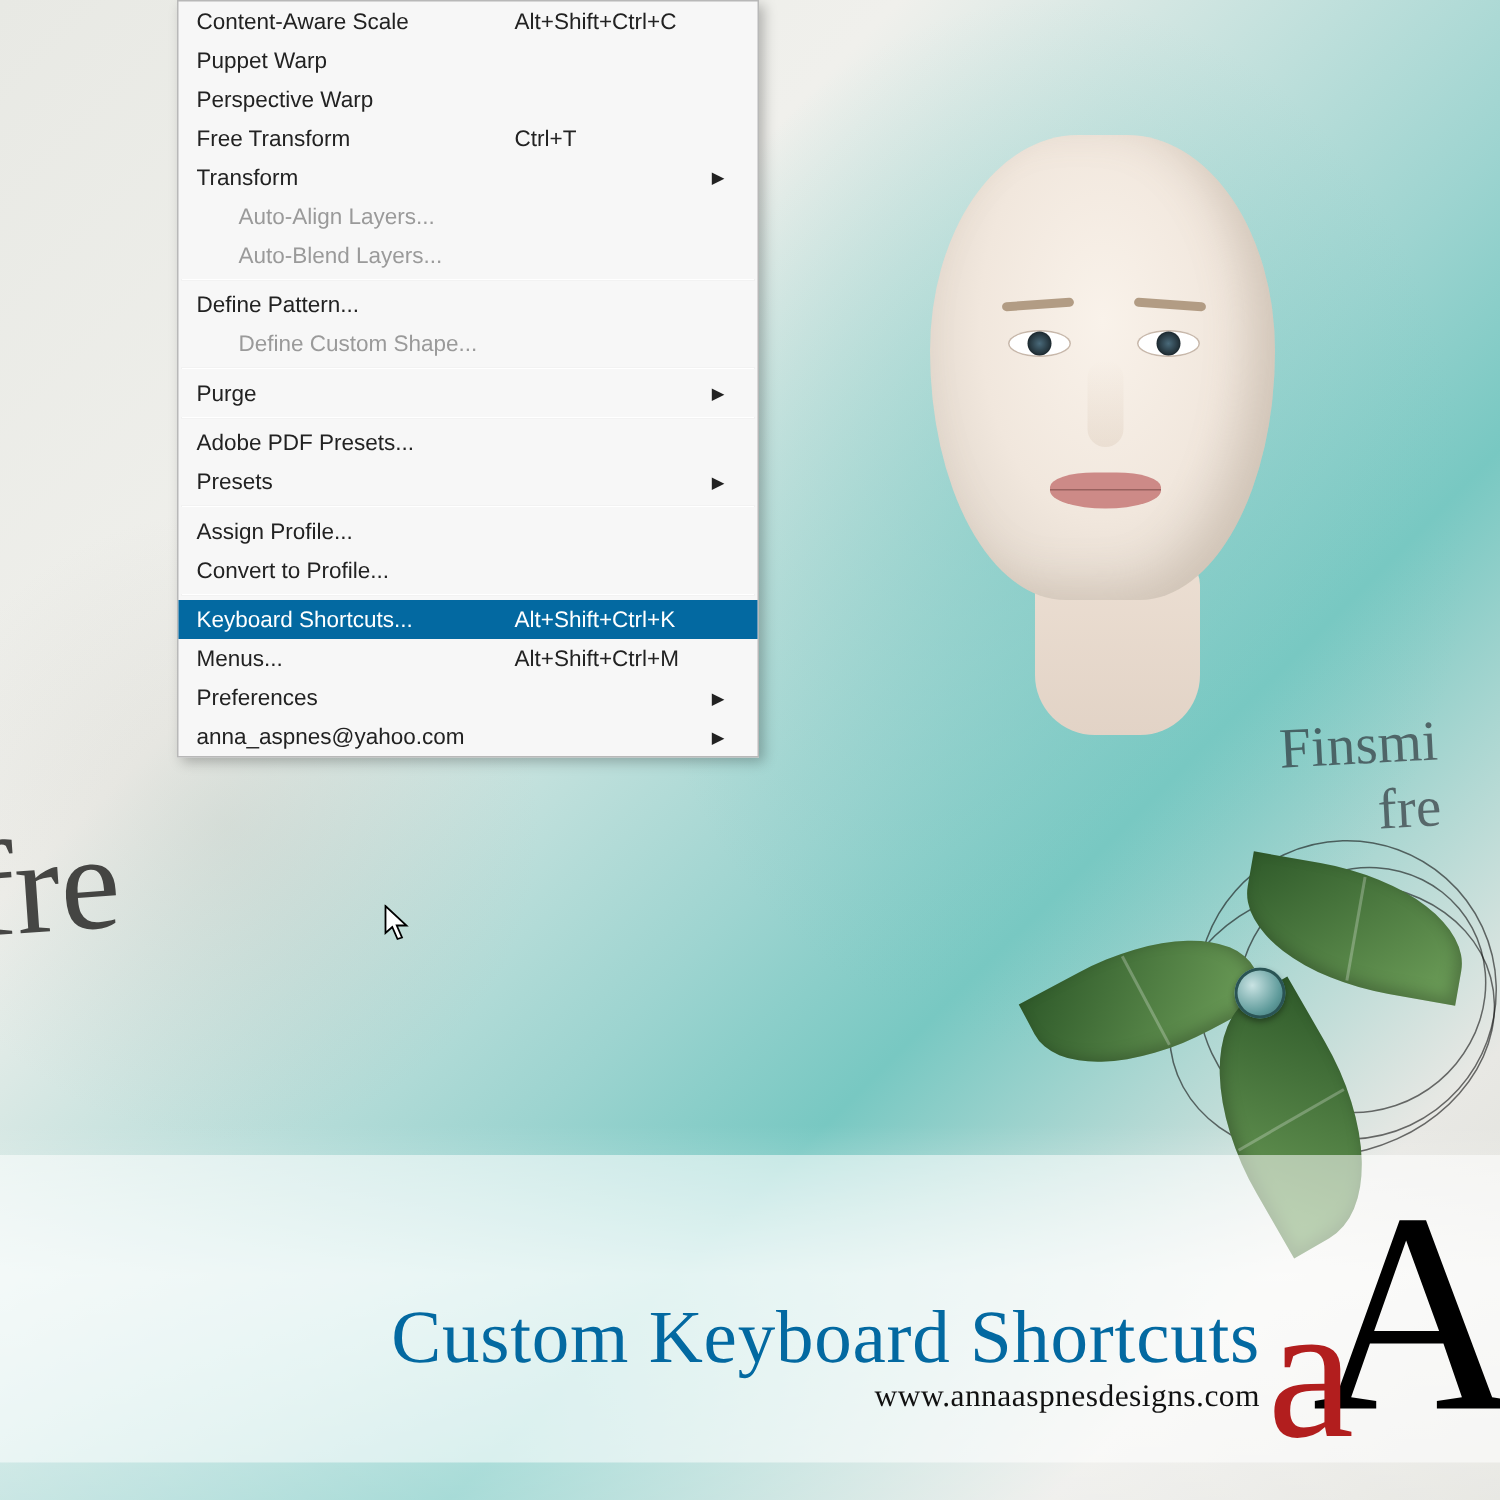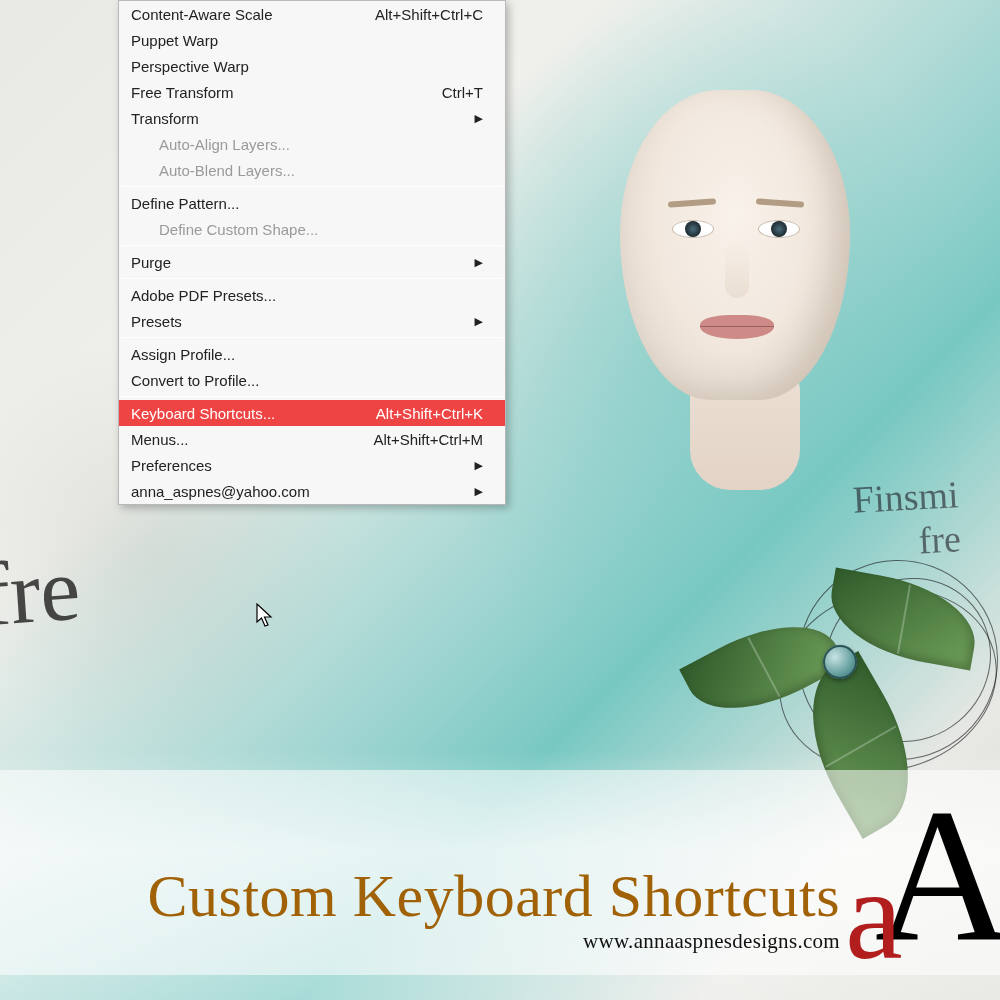--- a/index.html
+++ b/index.html
@@ -71,37 +71,37 @@
     background:#f7f7f7; border:1px solid #b8b8b8;
     box-shadow: 3px 3px 8px rgba(0,0,0,.25);
     font-size:15px; color:#222;
   }
   .menu-item{
     display:flex; align-items:center; justify-content:space-between;
     height:26px; padding:0 22px 0 12px; white-space:nowrap;
     cursor: default;
   }
   .menu-item.disabled{ color:#9a9a9a;margin-left:28px; }
-  .menu-item.selected{ background:#ef4444; color:#fff; }
+  .menu-item.selected{ background:#0369a1; color:#fff; }
   .menu-sep{ height:1px; margin:3px 2px; background:#d2d2d2; border-bottom:1px solid #fff; }
   .menu-arrow{ font-size:11px; color:#222; margin-left:auto; }
   .menu-label{ flex:0 0 auto; }
-  .menu-shortcut{ flex:0 0 auto; text-align:right; min-width:140px; }
+  .menu-shortcut{ flex:0 0 auto; min-width:140px; }
 
   .cursor{ position:absolute; left:256px; top:603px; pointer-events:none; z-index:50; }
 
   
   .band{
     position:absolute; left:0; right:0; top:770px; height:205px;
     background:rgba(255,255,255,.55);
   }
   .title-wrap{
     position:absolute; left:0; top:862px; width:840px; text-align:right;
   }
-  .title-main{ font-family:Georgia,"Times New Roman",serif; font-size:60px; color:#a16207; letter-spacing:.5px; }
+  .title-main{ font-family:Georgia,"Times New Roman",serif; font-size:50px; color:#0369a1; letter-spacing:.5px; }
   .title-url{ font-family:Georgia,serif; font-size:21px; color:#111; margin-top:-2px; letter-spacing:.3px;text-align:right;}
   .logo{ position:absolute; left:845px; top:800px; font-family:Georgia,serif; line-height:.8; }
   .logo .a1{ font-size:130px; color:#b21e1e; font-weight:400; position:relative; top:18px;}
   .logo .a2{ font-size:190px; color:#000; font-weight:400; margin-left:-28px;}
 </style>
 </head>
 <body>
 
 <div class="bg-texture"></div>
 

